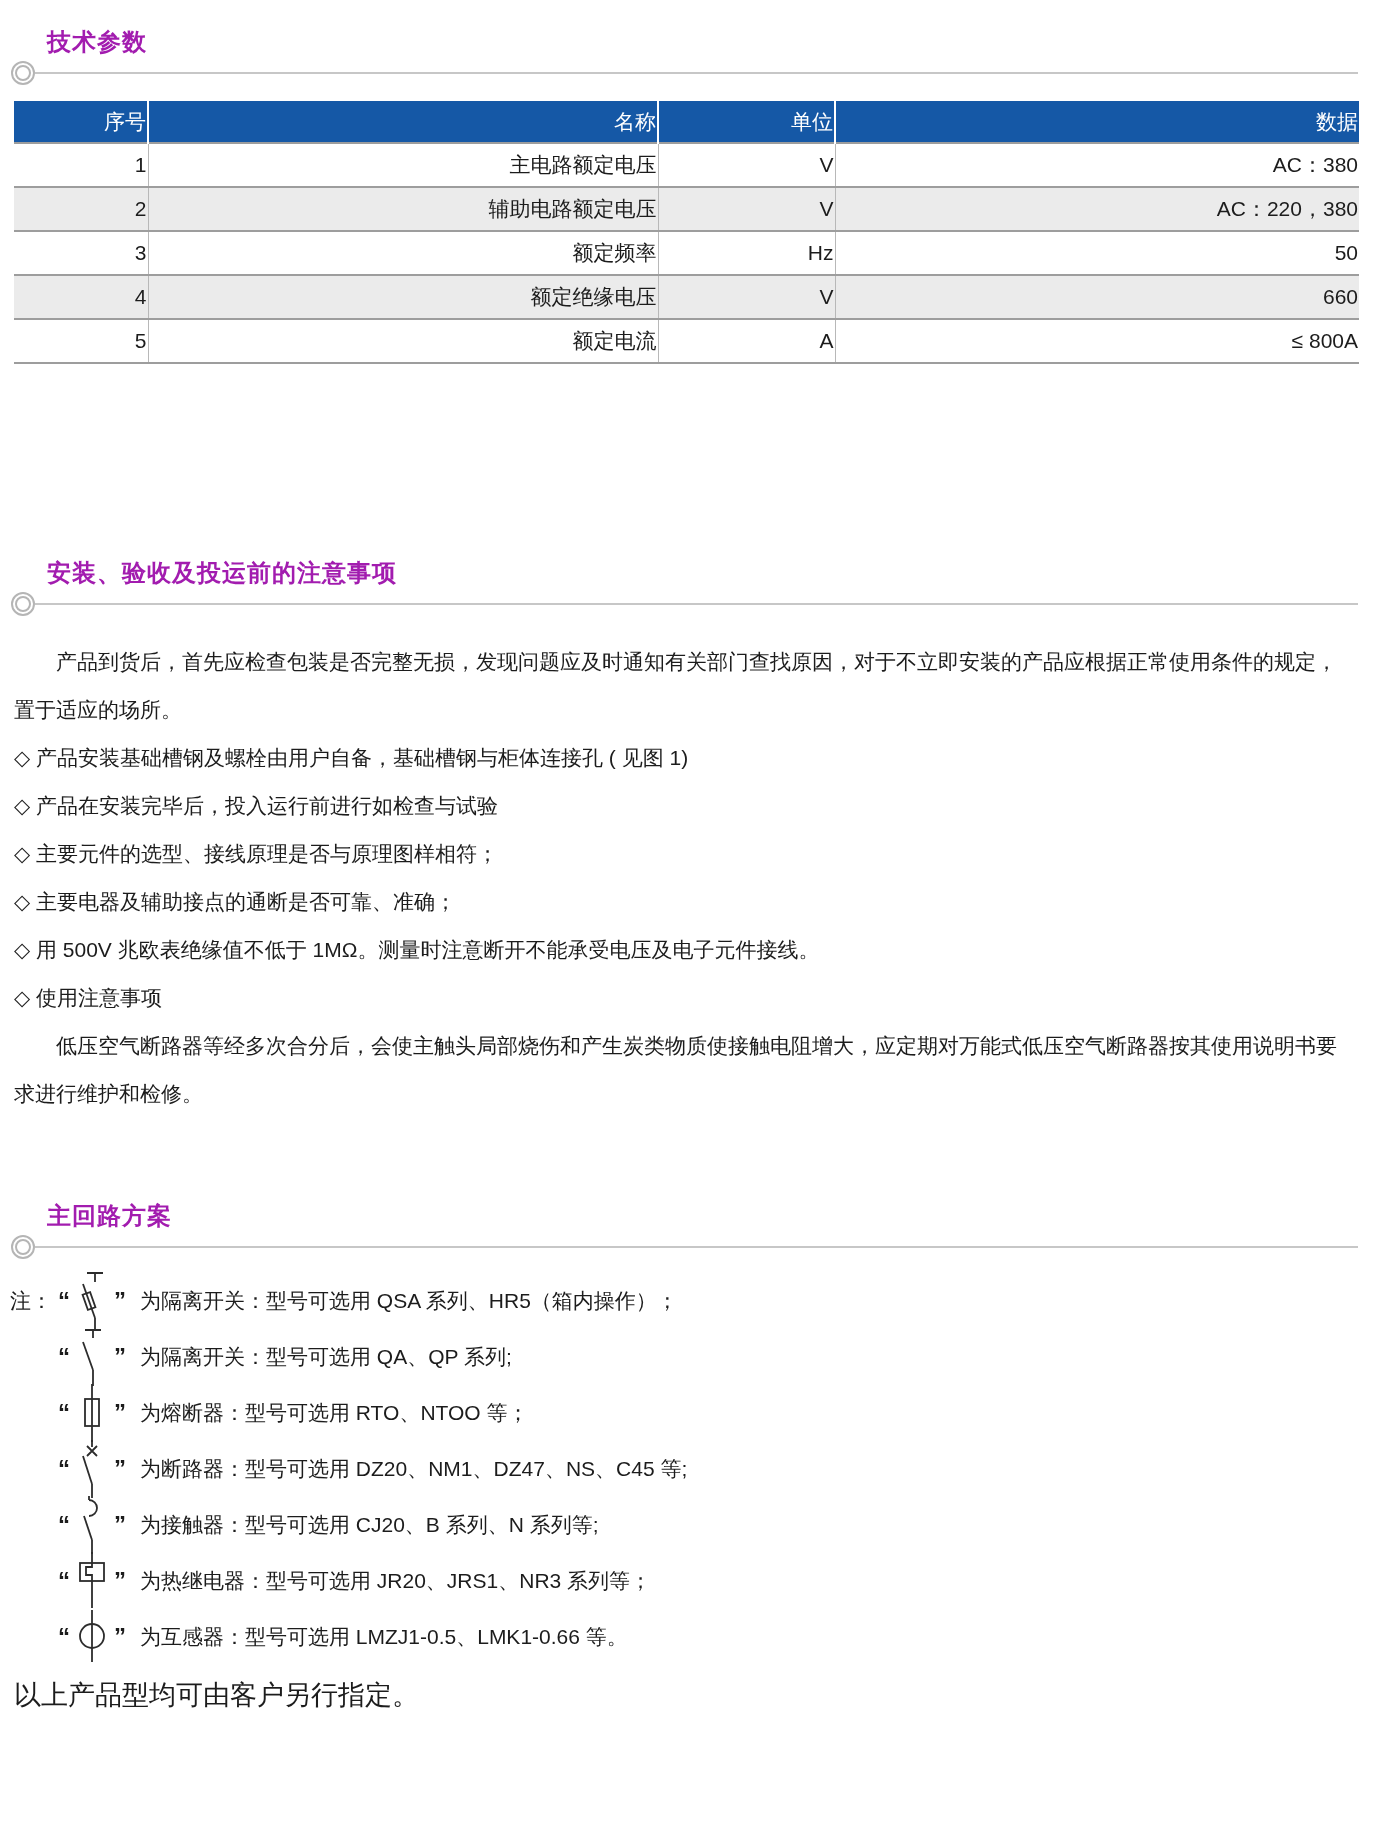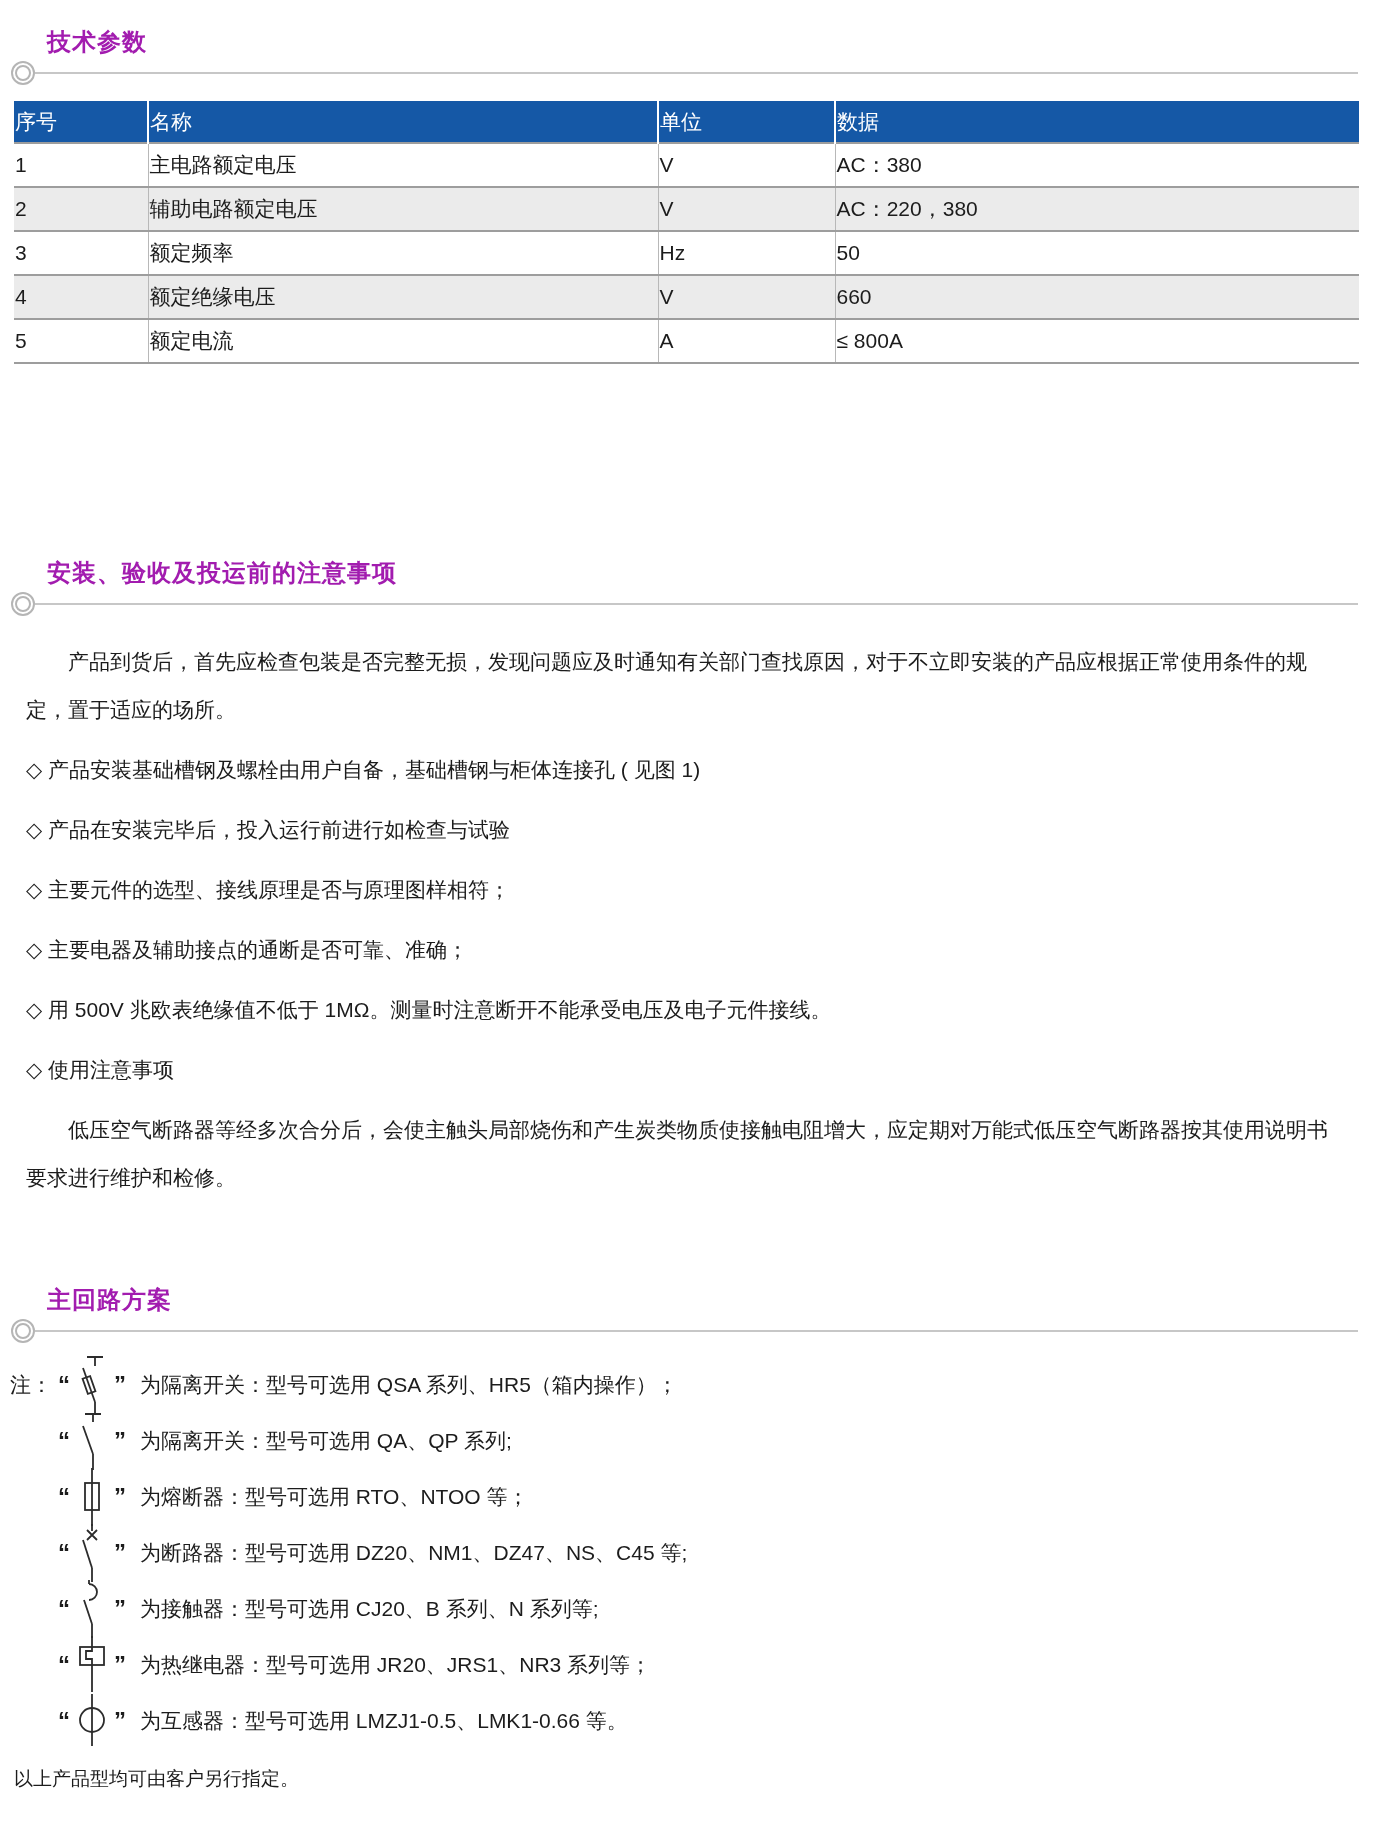--- a/index.html
+++ b/index.html
@@ -23,55 +23,55 @@
   }
   .ring::after{
     content:"";position:absolute;top:2px;left:2px;right:2px;bottom:2px;
     border:2px solid #b5b5b5;border-radius:50%;
   }
   .rule-line{flex:1;height:2px;background:#c7c7c7;margin-right:15px;}
 
   
   .param-table{
     width:1345px;margin:16px 14px 0 14px;border-collapse:collapse;
-    table-layout:fixed;font-size:21px;text-align:left;
+    table-layout:fixed;font-size:21px;text-align:right;
   }
   .param-table thead th{
     background:#1558a6;color:#ffffff;font-weight:normal;height:39px;
     border-right:2px solid #ffffff;
   }
   .param-table thead th:last-child{border-right:none;}
   .param-table tbody td{
     height:40px;border-top:2px solid #9d9d9d;border-right:1px solid #b8b8b8;
     color:#1c1c1c;
   }
   .param-table tbody td:last-child{border-right:none;margin-left:48px;}
   .param-table tbody tr:last-child td{border-bottom:2px solid #9d9d9d;}
   .param-table tbody tr.alt{background:#ebebeb;}
 
   
   .textblock{margin:22px 16px 0 14px;font-size:21px;line-height:48px;}
   .indent{text-indent:2em;}
-  .plainline{margin:12px;}
+  .plainline{margin:0;}
 
   
   .notes{margin:14px 14px 0 10px;font-size:21px;}
   .note-row{display:flex;align-items:center;height:56px;overflow:visible;}
   .note-label{width:48px;flex:0 0 auto;}
   .q{font-size:24px;font-weight:bold;flex:0 0 auto;line-height:20px;}
   .sym{
     width:44px;flex:0 0 auto;display:flex;justify-content:center;align-items:center;
     overflow:visible;
   }
   .sym svg{overflow:visible;display:block;}
   .sym path,.sym line,.sym rect,.sym circle{
     fill:none;stroke:#2c2c2c;stroke-width:1.8;
   }
   .note-text{margin-left:14px;white-space:nowrap;}
-  .footnote{margin:6px 0 0 14px;font-size:19px;line-height:48px;}
+  .footnote{margin:6px 0 0 14px;font-size:27px;line-height:48px;}
 </style>
 </head>
 <body>
 
 <div class="page">
 
   <div class="section-head" style="padding-top:28px;">
     <h2 class="section-title">技术参数</h2>
     <div class="rule-row">
       <span class="ring"></span>

